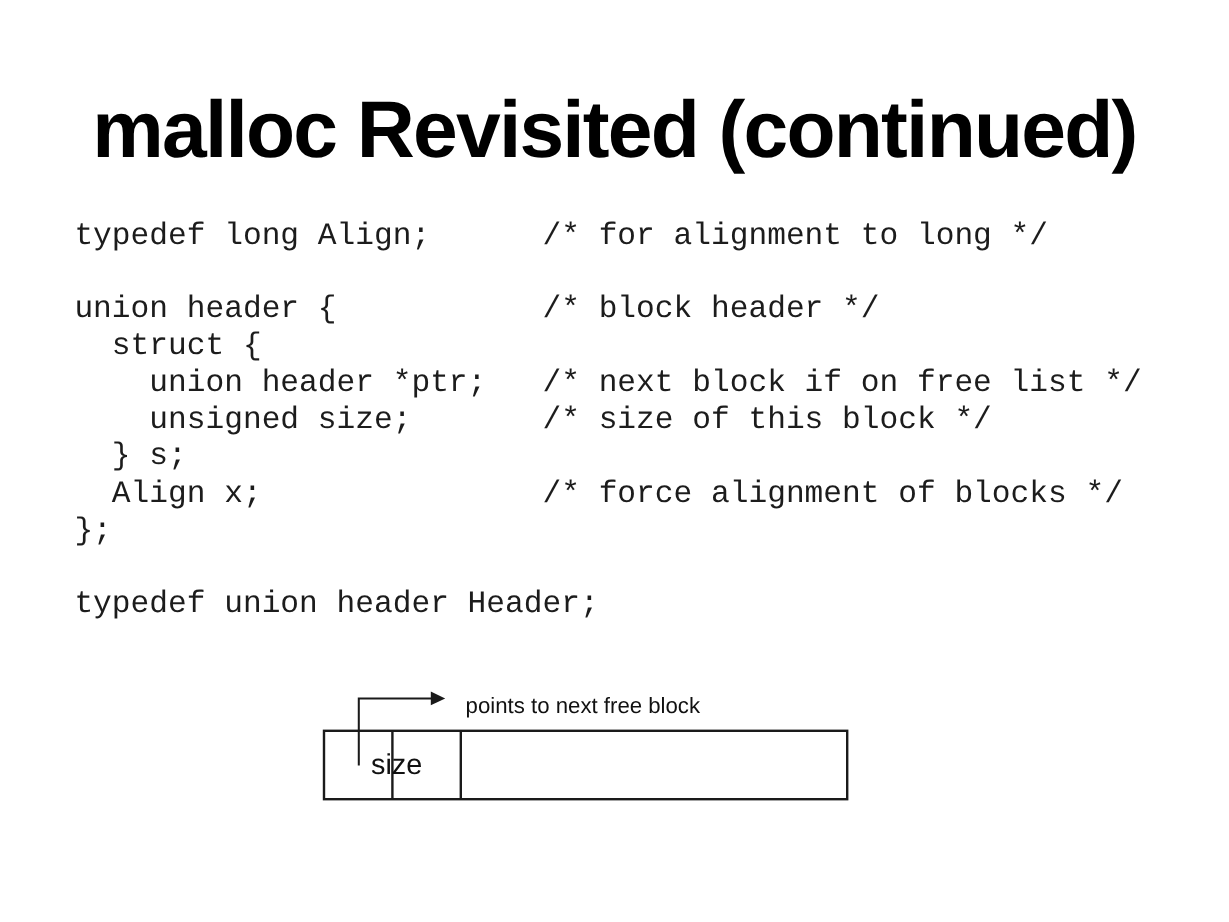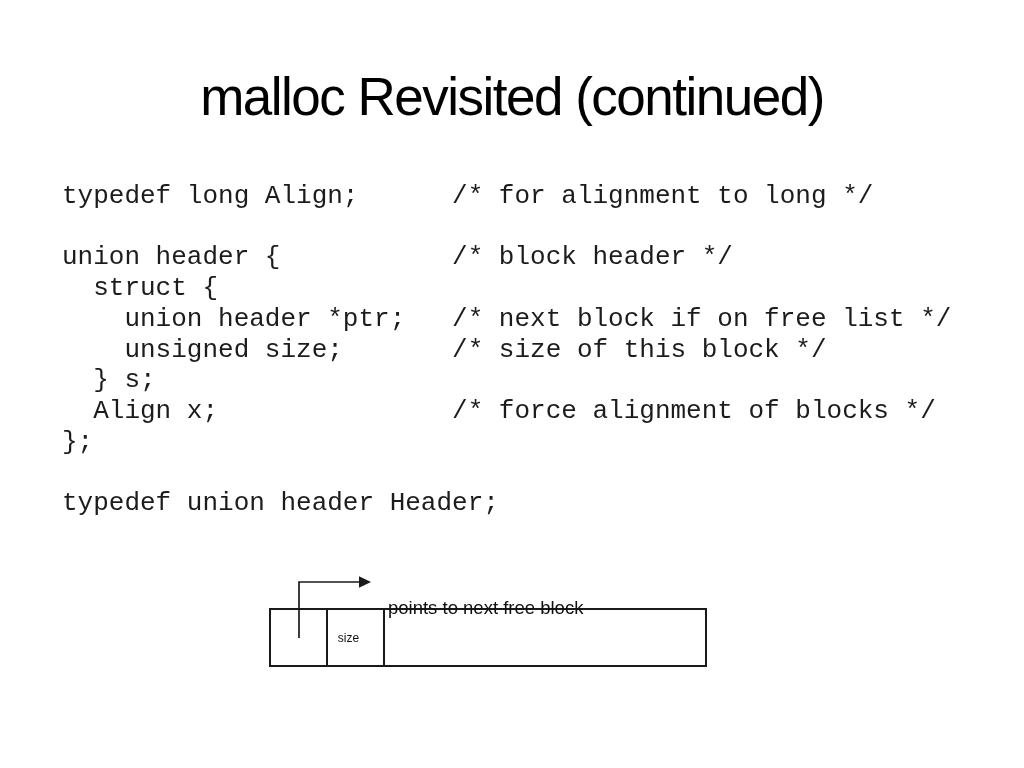--- a/index.html
+++ b/index.html
@@ -13,25 +13,25 @@
     height: 768px;
     background: #ffffff;
     overflow: hidden;
     font-family: "Liberation Sans", sans-serif;
   }
   .slide-title {
     position: absolute;
     left: 0;
     right: 0;
     top: 62px;
-    margin: 0;
+    margin: 12px;
     text-align: center;
     font-family: "Liberation Sans", sans-serif;
-    font-weight: 400;
-    font-size: 53px;
+    font-weight: 700;
+    font-size: 67px;
     letter-spacing: -1.5px;
     line-height: 70px;
     color: #000000;
     white-space: nowrap;
   }
   .code-block {
     position: absolute;
     left: 62px;
     top: 181px;
     margin: 0;
@@ -43,34 +43,34 @@
   }
   .diagram-svg {
     position: absolute;
     left: 0;
     top: 0;
     width: 1024px;
     height: 768px;
   }
   .size-label {
     position: absolute;
-    left: 327px;
+    left: 309px;
     top: 609px;
     width: 43px;
     height: 57px;
     display: flex;
     align-items: center;
     justify-content: center;
-    font-size: 12px;
+    font-size: 24px;
     color: #111111;
   }
   .arrow-label {
     position: absolute;
     left: 388px;
-    top: 596px;
+    top: 576px;
     font-size: 18.5px;
     line-height: 23px;
     color: #111111;
     white-space: nowrap;
   }
 </style>
 </head>
 <body>
 
 <div class="slide">

